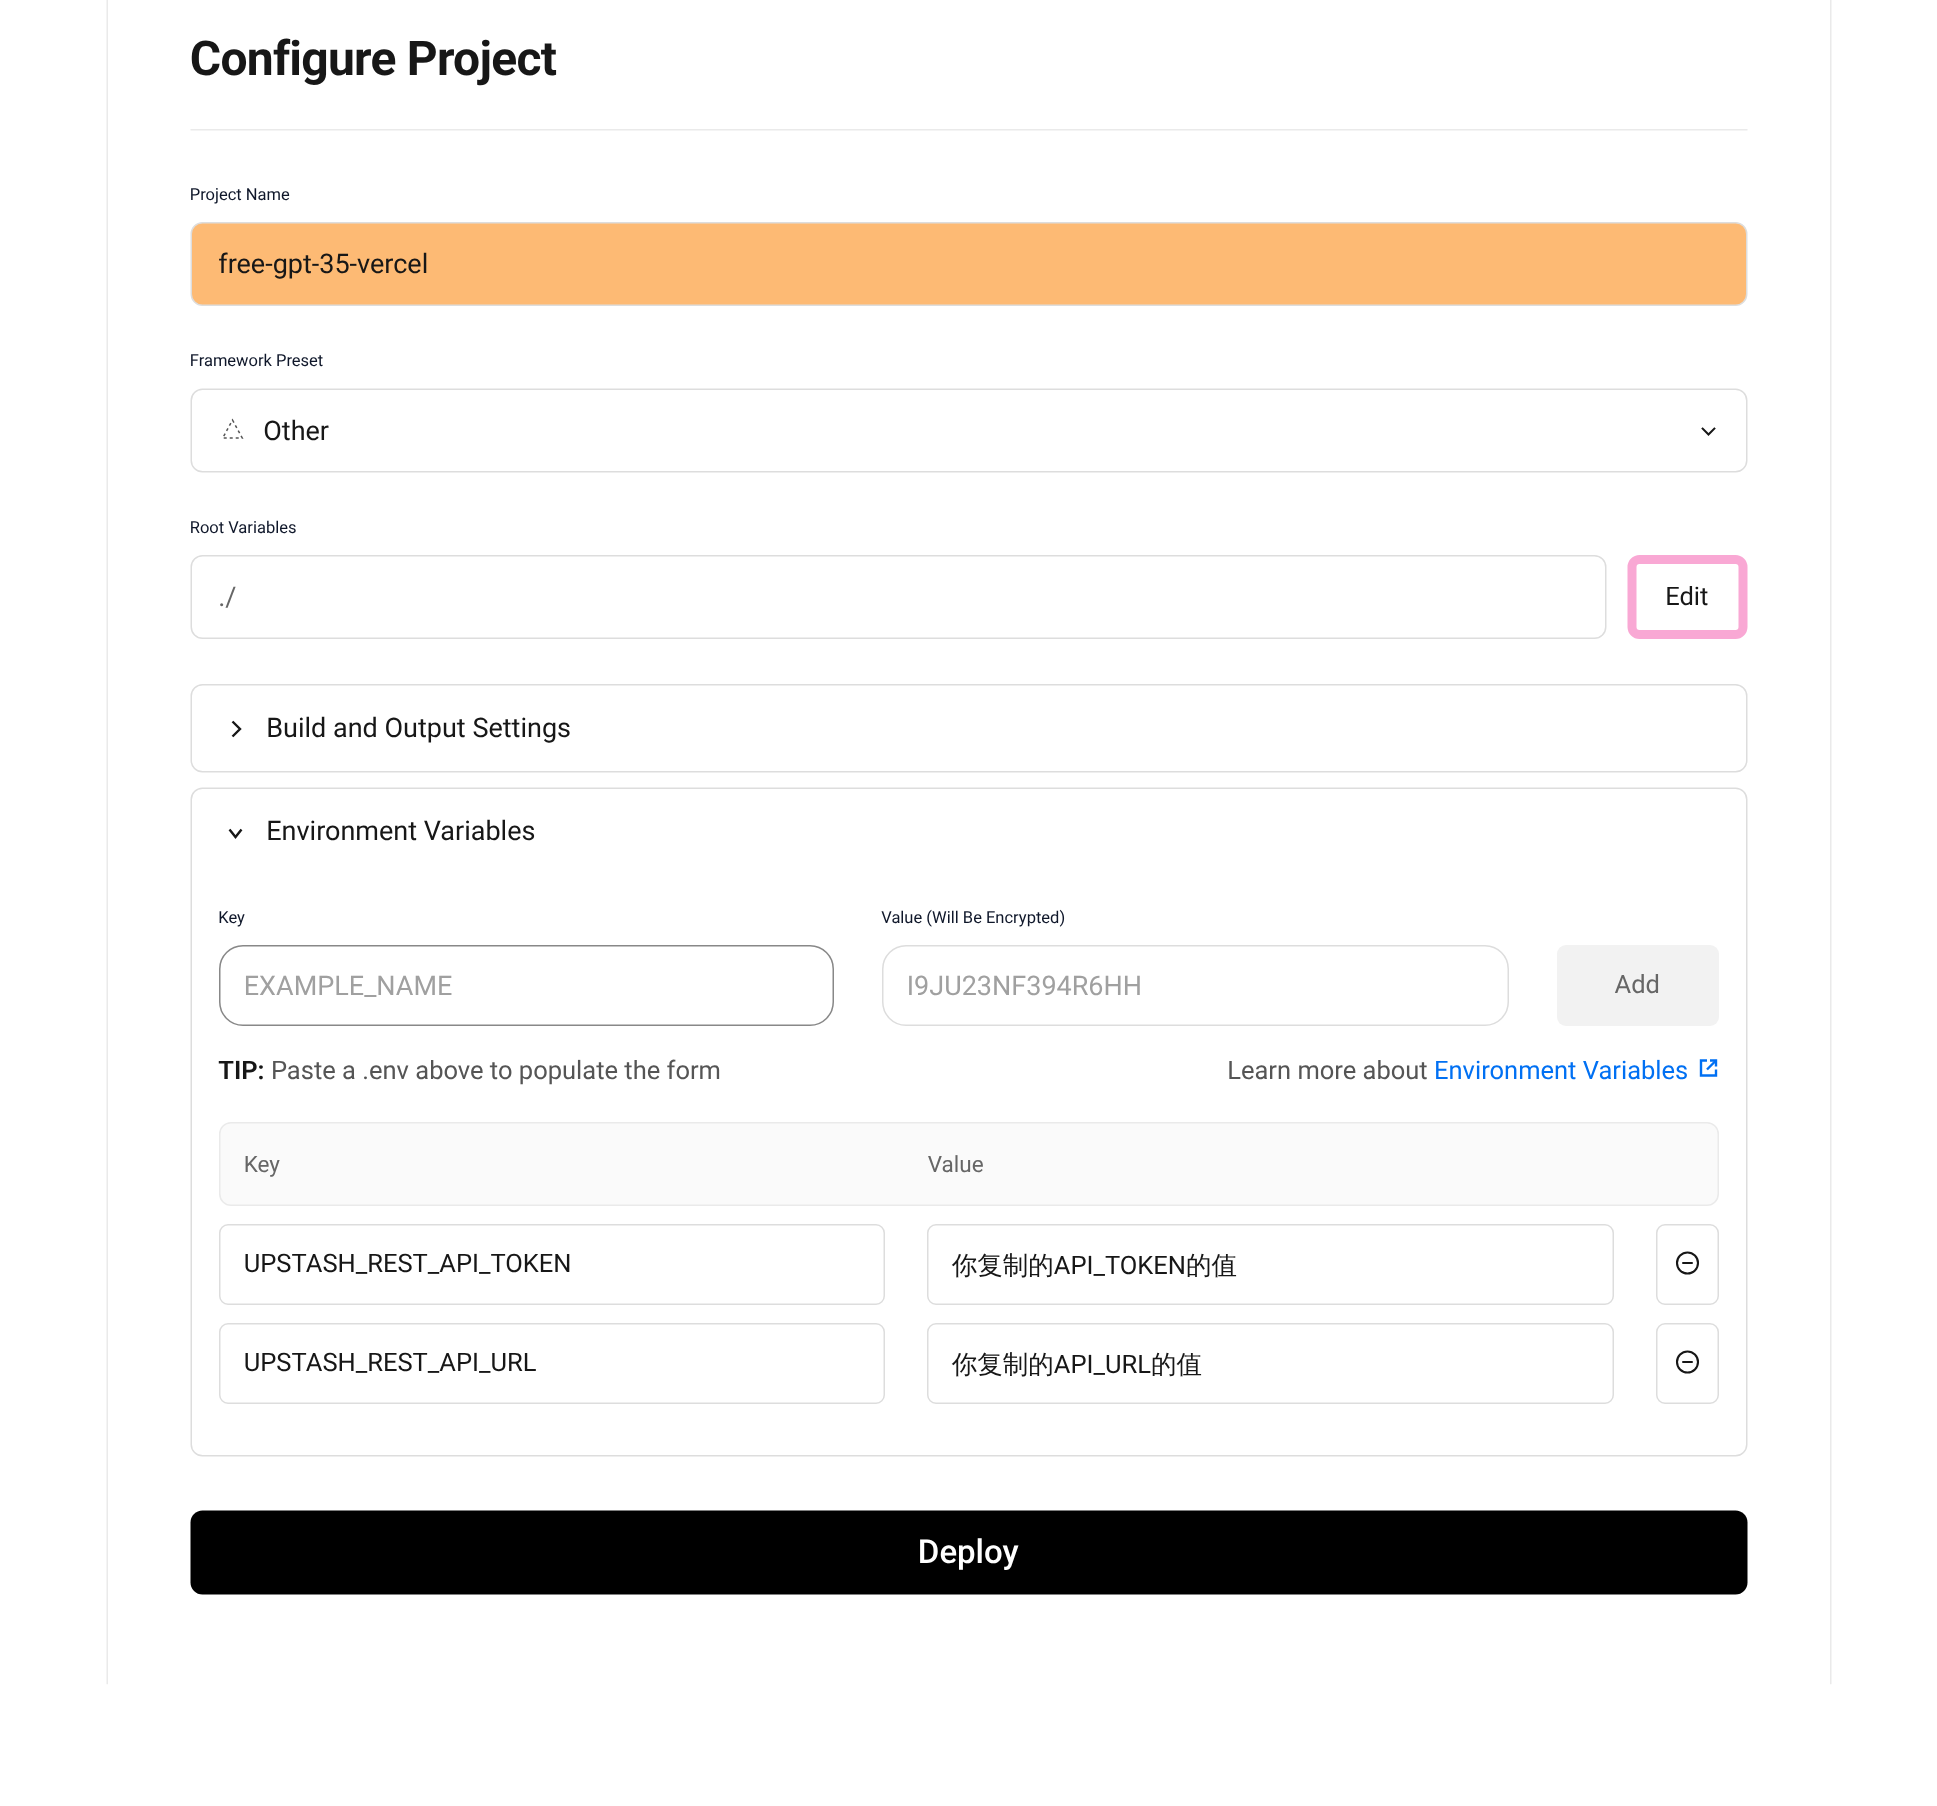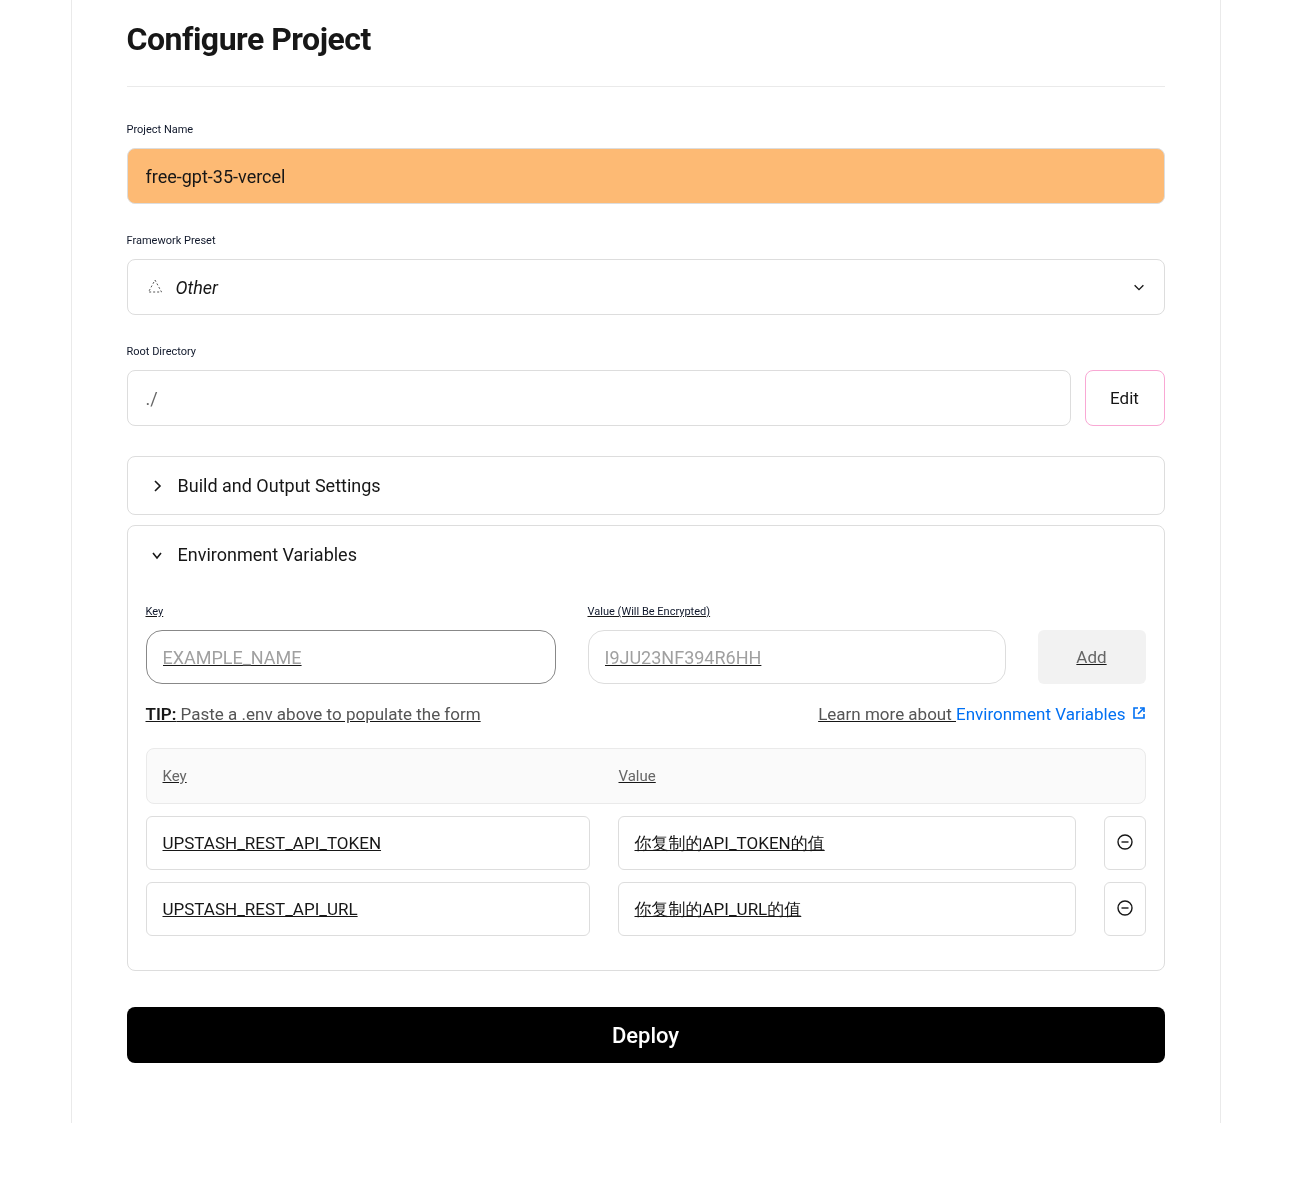--- a/index.html
+++ b/index.html
@@ -68,41 +68,40 @@
       display: flex;
       align-items: center;
       justify-content: space-between;
       cursor: pointer;
       background: #fff;
     }
     .select-left {
       display: flex;
       align-items: center;
       gap: 12px;
-      font-style: italic;
     }
     .framework-icon {
       width: 18px;
       height: 18px;
       display: flex;
       align-items: center;
       justify-content: center;
     }
     .root-dir-row {
       display: flex;
       gap: 14px;
       align-items: stretch;
     }
     .root-dir-row .text-input {
       flex: 1;
       color: #666;
     }
     .edit-btn {
       width: 80px;
-      border: 1px solid #f9a8d4;
+      border: 6px solid #f9a8d4;
       border-radius: 8px;
       background: #fff;
       font-size: 17px;
       color: #171717;
       cursor: pointer;
       font-family: inherit;
     }
     .collapsible {
       border: 1px solid #ddd;
       border-radius: 8px;
@@ -120,21 +119,20 @@
     }
     .chevron {
       display: inline-flex;
       width: 14px;
       height: 14px;
       align-items: center;
       justify-content: center;
     }
     .collapsible-body {
       padding: 22px 18px;
-      text-decoration: underline;
     }
     .env-row {
       display: flex;
       gap: 32px;
       align-items: flex-end;
       margin-bottom: 20px;
     }
     .env-col {
       display: flex;
       flex-direction: column;
@@ -270,21 +268,21 @@
       <span class="chevron">
         <svg width="16" height="16" viewBox="0 0 16 16" fill="none" stroke="#171717" stroke-width="1.6">
           <polyline points="3,6 8,11 13,6"></polyline>
         </svg>
       </span>
     </div>
   </div>
 
   
   <div class="form-group">
-    <label class="form-label">Root Directory</label>
+    <label class="form-label">Root Variables</label>
     <div class="root-dir-row">
       <input type="text" class="text-input" readonly="" value="./" style="">
       <button class="edit-btn">Edit</button>
     </div>
   </div>
 
   
   <div class="collapsible">
     <div class="collapsible-header">
       <span class="chevron">

